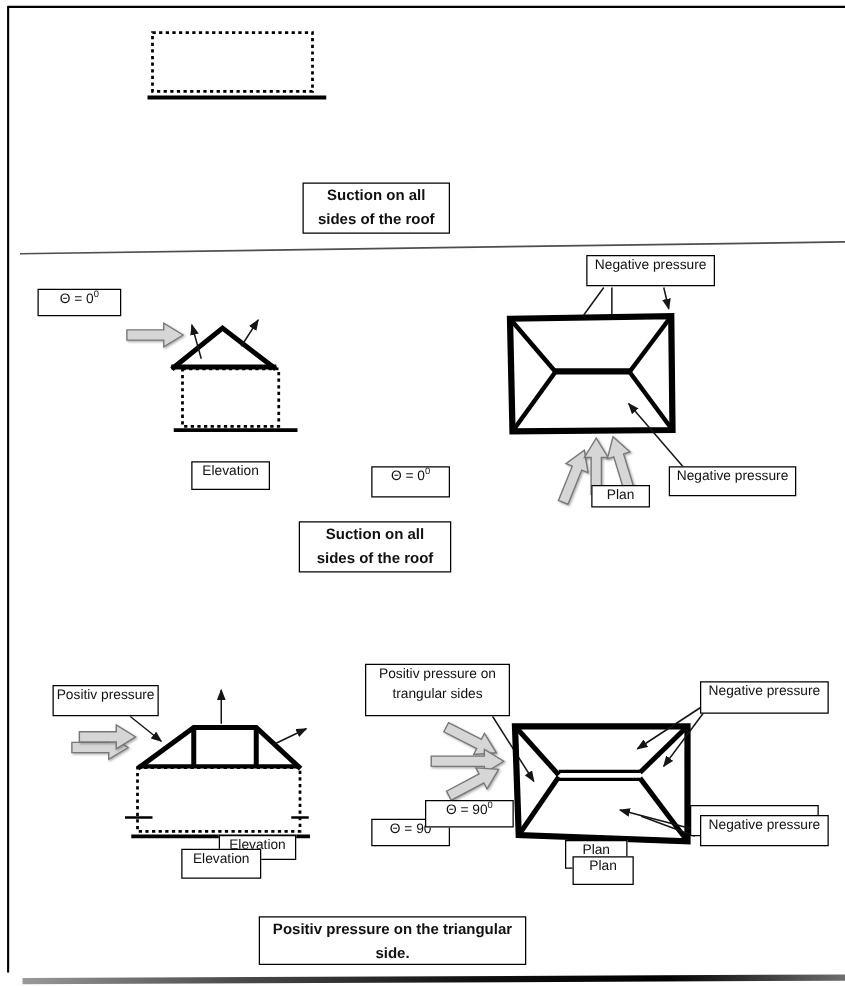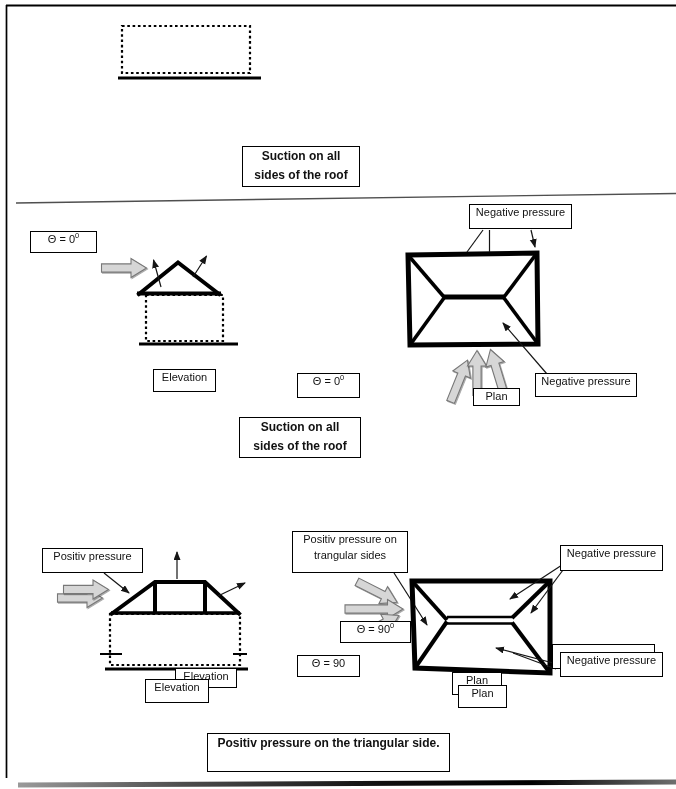--- a/index.html
+++ b/index.html
@@ -153,34 +153,34 @@
   </div>
 
   <div class="box" style="left:535px;top:373px;width:102px;height:24px">
     <span>Negative pressure</span>
   </div>
 
   <div class="box" style="left:473px;top:388px;width:47px;height:18px">
     <span>Plan</span>
   </div>
 
-  <div class="box" style="left:42px;top:548px;width:101px;height:25px">
+  <div class="box" style="left:42px;top:548px;width:85px;height:25px">
     <span>Positiv pressure</span>
   </div>
 
   <div class="box" style="left:292px;top:531px;width:116px;height:42px">
     <div>Positiv pressure on</div>
     <div>trangular sides</div>
   </div>
 
   <div class="box" style="left:297px;top:655px;width:63px;height:22px">
     <span><span>Θ = 90</span><sup></sup></span>
   </div>
 
-  <div class="box" style="left:340px;top:621px;width:71px;height:22px">
+  <div class="box" style="left:340px;top:640px;width:71px;height:22px">
     <span><span>Θ = 90</span><sup>0</sup></span>
   </div>
 
   <div class="box" style="left:175px;top:668px;width:62px;height:20px">
     <span>Elevation</span>
   </div>
 
   <div class="box" style="left:145px;top:679px;width:64px;height:24px">
     <span>Elevation</span>
   </div>
@@ -196,19 +196,19 @@
   </div>
 
   <div class="box" style="left:452px;top:672px;width:50px;height:23px">
     <span>Plan</span>
   </div>
 
   <div class="box" style="left:458px;top:685px;width:49px;height:23px">
     <span>Plan</span>
   </div>
 
-  <div class="box bold" style="left:207px;top:733px;width:243px;height:39px">
+  <div class="box bold" style="left:207px;top:733px;width:214px;height:39px">
     <div>Positiv pressure on the triangular side.</div>
   </div>
 
   <div class="botbar"></div>
 
 </div>
 
 </body></html>

